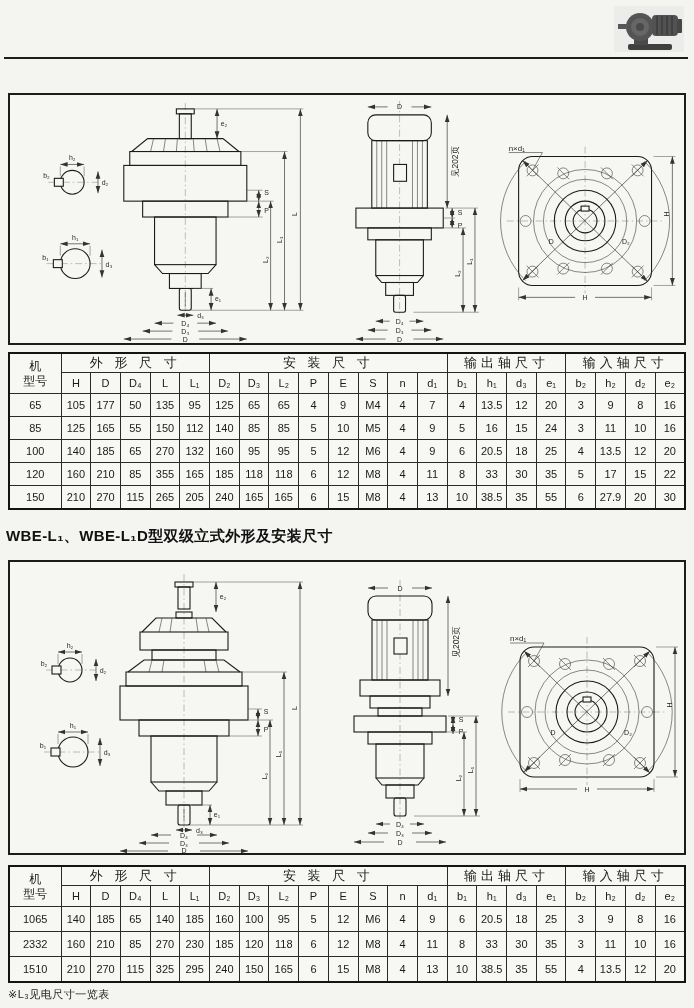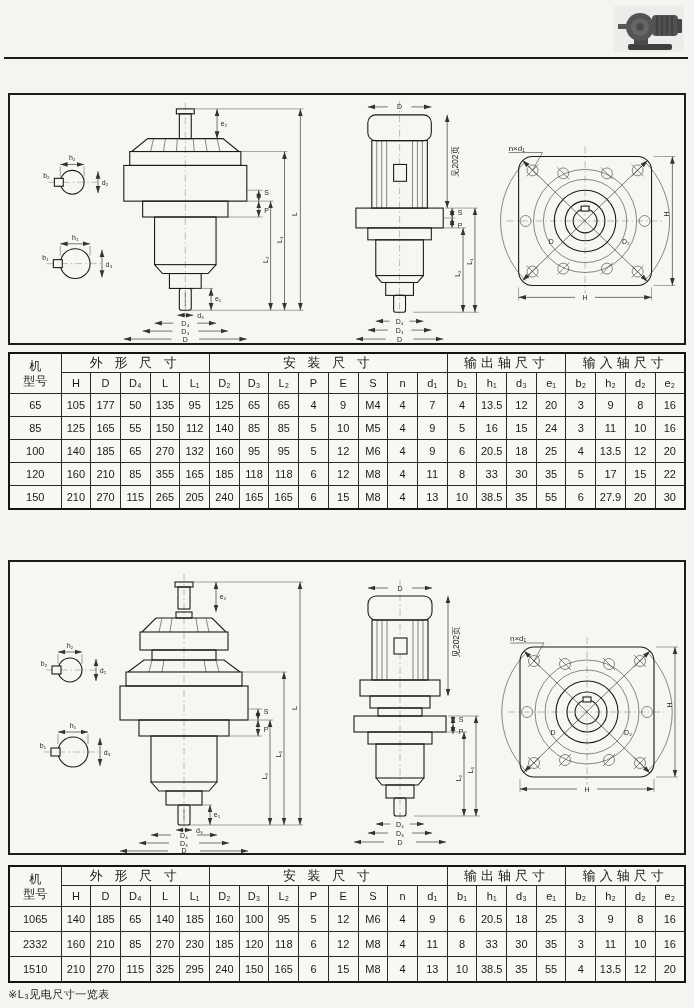--- a/index.html
+++ b/index.html
@@ -413,20 +413,21 @@
           <td>35</td>
           <td>55</td>
           <td>6</td>
           <td>27.9</td>
           <td>20</td>
           <td>30</td>
         </tr>
       </tbody>
     </table>
 
+  <div class="abs sec-title" style="left:6px;top:527px">WBE-L₁、WBE-L₁D型双级立式外形及安装尺寸</div>
 
   <div class="abs panel" style="left:8px;top:560px;width:678px;height:295px">
     <svg width="674" height="291" viewBox="0 0 674 291">
       <defs>
         <marker id="ar2" markerWidth="8" markerHeight="8" refX="7.4" refY="3" orient="auto-start-reverse" markerUnits="userSpaceOnUse">
           <path d="M0,0.6 L7.4,3 L0,5.4 Z" fill="#333"></path>
         </marker>
         <pattern id="hp2" width="5" height="5" patternUnits="userSpaceOnUse" patternTransform="rotate(45)">
           <rect width="5" height="5" fill="#f6f6f3"></rect>
             <line x1="0" y1="0" x2="0" y2="5" stroke="#6a6a6a" stroke-width="0.8"></line>

